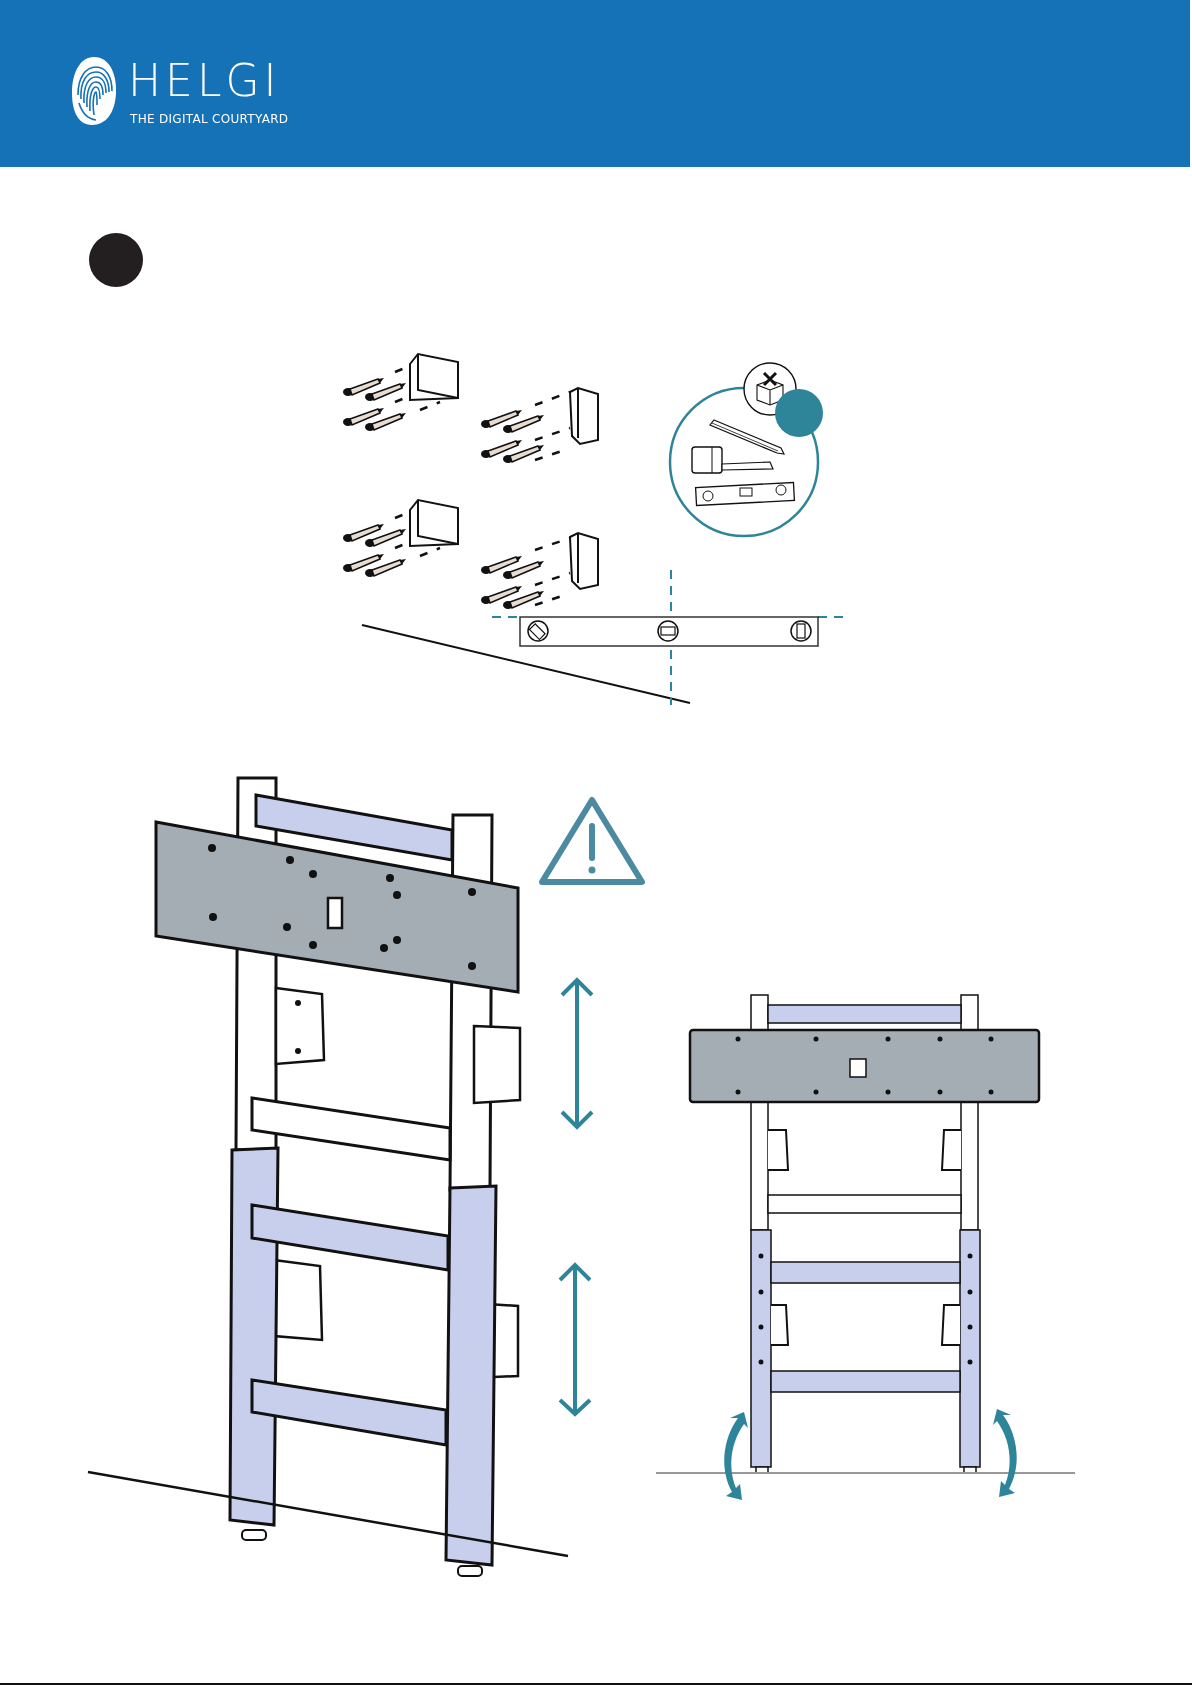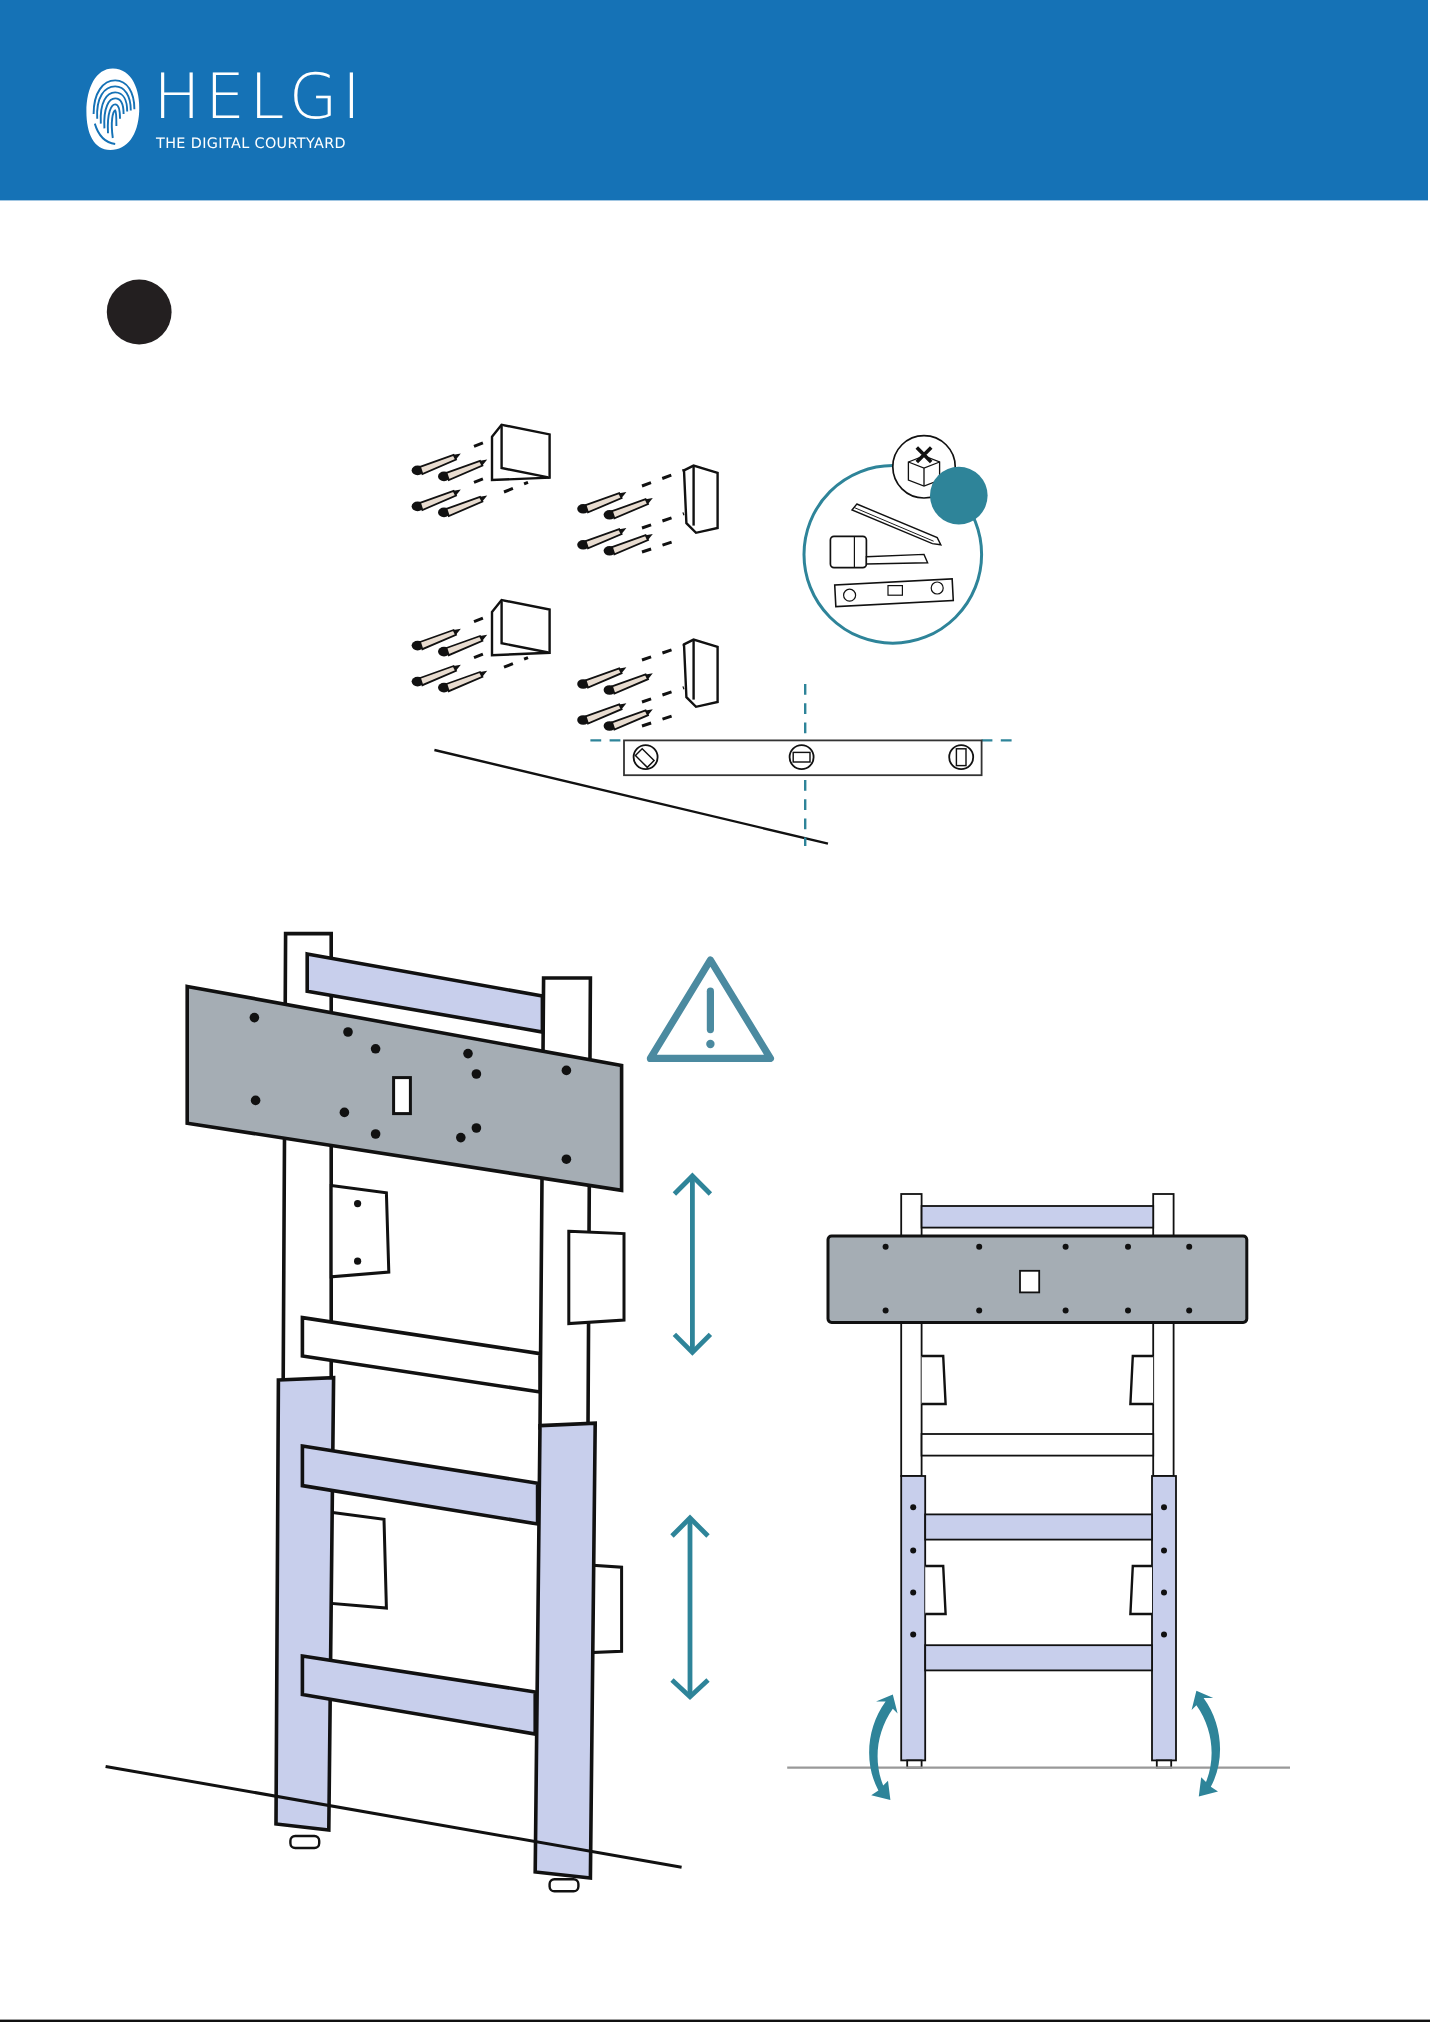--- a/index.html
+++ b/index.html
@@ -1,20 +1,20 @@
 <!DOCTYPE html>
 <html><head>
 <meta charset="utf-8">
 <style>
   html, body { margin: 0; padding: 0; background: #ffffff; }
   body { width: 1192px; height: 1685px; position: relative; overflow: hidden; font-family: "Liberation Sans", sans-serif; }
   .header { position: absolute; left: 0; top: 0; width: 1190px; height: 167px; background: #1572b6; }
   .logo { position: absolute; left: 70px; top: 55px; width: 230px; height: 80px; }
   .logo-mark { position: absolute; left: 0; top: 0; width: 48px; height: 72px; }
-  .logo-word { position: absolute; left: 58px; top: 0; color: #ffffff; font-family: "DejaVu Sans", sans-serif; font-weight: 300; font-size: 52px; letter-spacing: 4px; line-height: 52px; }
+  .logo-word { position: absolute; left: 58px; top: 0; color: #ffffff; font-family: "DejaVu Sans", sans-serif; font-weight: 300; font-size: 44px; letter-spacing: 4px; line-height: 52px; }
   .logo-tag { position: absolute; left: 60px; top: 57px; color: #ffffff; font-family: "DejaVu Sans", sans-serif; font-size: 12px; letter-spacing: 0.3px; white-space: nowrap; }
   .step-dot { position: absolute; left: 89px; top: 233px; width: 54px; height: 54px; border-radius: 50%; background: #231f20; }
   .art { position: absolute; left: 0; top: 0; width: 1192px; height: 1685px; }
   .footer-line { position: absolute; left: 0; top: 1683px; width: 1192px; height: 2px; background: #111; }
 </style>
 </head>
 <body>
 
 <div class="header">
   <div class="logo">

